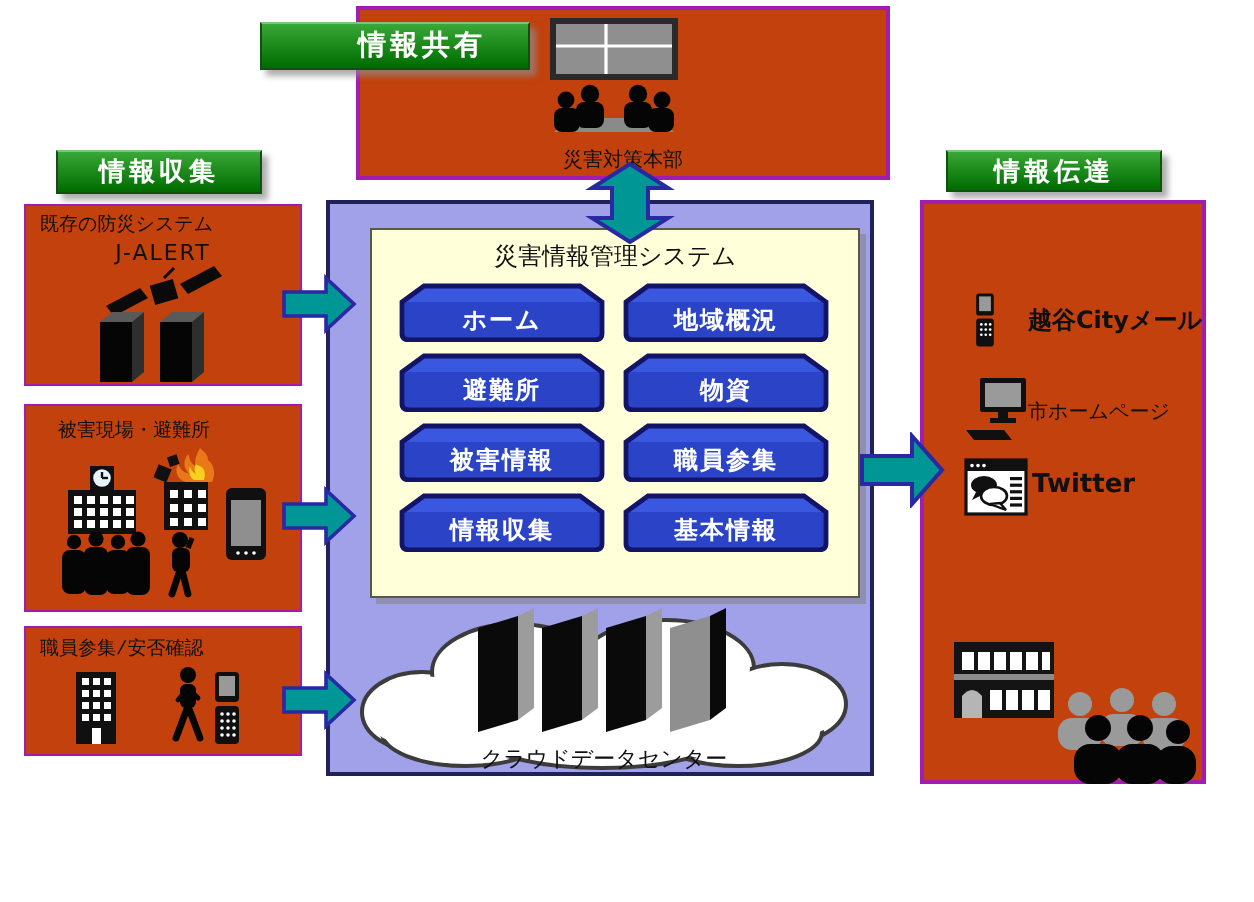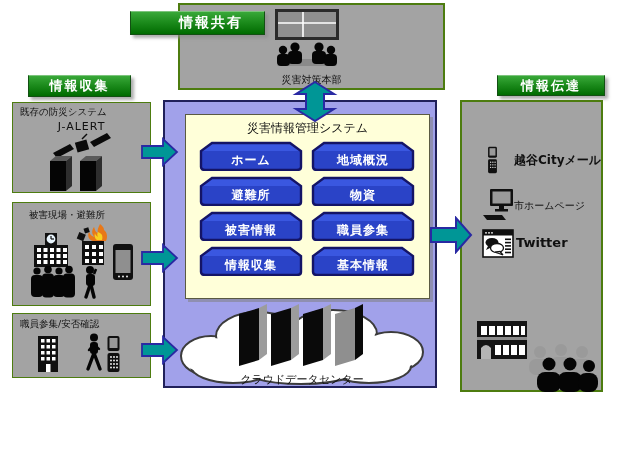--- a/index.html
+++ b/index.html
@@ -1,31 +1,31 @@
 <!DOCTYPE html>
 <html><head>
 <meta charset="utf-8">
 <style>
   html,body{margin:0;padding:0;background:#fff;}
   body{font-family:"DejaVu Sans","Liberation Sans",sans-serif;}
   #canvas{position:relative;width:627px;height:451px;background:#fff;overflow:hidden;}
   .abs{position:absolute;}
-  .bluebox{background:#a3a3a3;border:2px solid #4d7c0f;box-sizing:border-box;}
+  .bluebox{background:#c2410c;border:2px solid #a21caf;box-sizing:border-box;}
   .greenlabel{
     background:linear-gradient(#39a839 0%,#1d8c1d 45%,#006b00 100%);
     border:1px solid #134f13;border-top:1px solid #7cc47c;
     box-shadow:3px 3px 3px rgba(140,140,140,.7);
     color:#fff;font-weight:bold;text-align:center;
     display:flex;align-items:center;justify-content:center;
     box-sizing:border-box;letter-spacing:2px;
   }
   .purplebox{background:#a1a1ea;border:2px solid #20205a;box-sizing:border-box;}
   .yellowbox{background:#ffffd9;border:1px solid #5a5a42;box-sizing:border-box;
     box-shadow:3px 3px 0 rgba(130,130,130,.55);}
-  .boxtitle{color:#101010;font-size:9.5px;white-space:nowrap;}
+  .boxtitle{color:#101010;font-size:9.5px;white-space:nowrap;font-family:Liberation Mono, monospace;}
   .btn3d{position:absolute;width:106px;height:30px;}
   .btn3d svg{position:absolute;left:0;top:0;width:106px;height:30px;}
   .btn3d .lbl{position:absolute;left:0;top:9px;width:100%;height:20px;
     display:flex;align-items:center;justify-content:center;
     color:#fff;font-size:12px;font-weight:bold;letter-spacing:1px;}
   .caption{color:#101010;text-align:center;}
   .chan-label{color:#101010;white-space:nowrap;}
 </style>
 </head>
 <body>
@@ -48,21 +48,21 @@
       <circle cx="51" cy="5" r="4.6" fill="#050505"></circle>
       <rect x="44" y="9" width="14" height="13" rx="4" fill="#050505"></rect>
       <circle cx="63" cy="8" r="4.2" fill="#050505"></circle>
       <rect x="56" y="12" width="13" height="12" rx="4" fill="#050505"></rect>
     </svg>
     <div class="abs caption" style="left:0;top:68px;width:100%;font-size:10px;">災害対策本部</div>
   </div>
 
   <div class="abs greenlabel" style="left:130px;top:11px;width:135px;height:24px;font-size:14px;padding-left:27px;">情報共有</div>
   <div class="abs greenlabel" style="left:28px;top:75px;width:103px;height:22px;font-size:13px;">情報収集</div>
-  <div class="abs greenlabel" style="left:473px;top:75px;width:108px;height:21px;font-size:13px;margin-left:24px;">情報伝達</div>
+  <div class="abs greenlabel" style="left:473px;top:75px;width:108px;height:21px;font-size:13px;">情報伝達</div>
 
   <div class="abs bluebox" style="left:12px;top:102px;width:139px;height:91px;border-width:1.5px;">
     <div class="abs boxtitle" style="left:7px;top:3px;">既存の防災システム</div>
     <div class="abs" style="left:0;top:17px;width:100%;text-align:center;font-size:11px;letter-spacing:1px;color:#101010;">J-ALERT</div>
     <svg class="abs" style="left:38px;top:28px;" width="62" height="30" viewBox="0 0 62 30">
       <g fill="#0a0a0a">
         <rect x="25" y="10" width="12" height="10" transform="rotate(-16 31 15)"></rect>
         <polygon points="2,22 19,13 23,18 6,27"></polygon>
         <polygon points="39,11 56,2 60,7 43,16"></polygon>
         <line x1="31" y1="8" x2="36" y2="3" stroke="#0a0a0a" stroke-width="1.5"></line>

